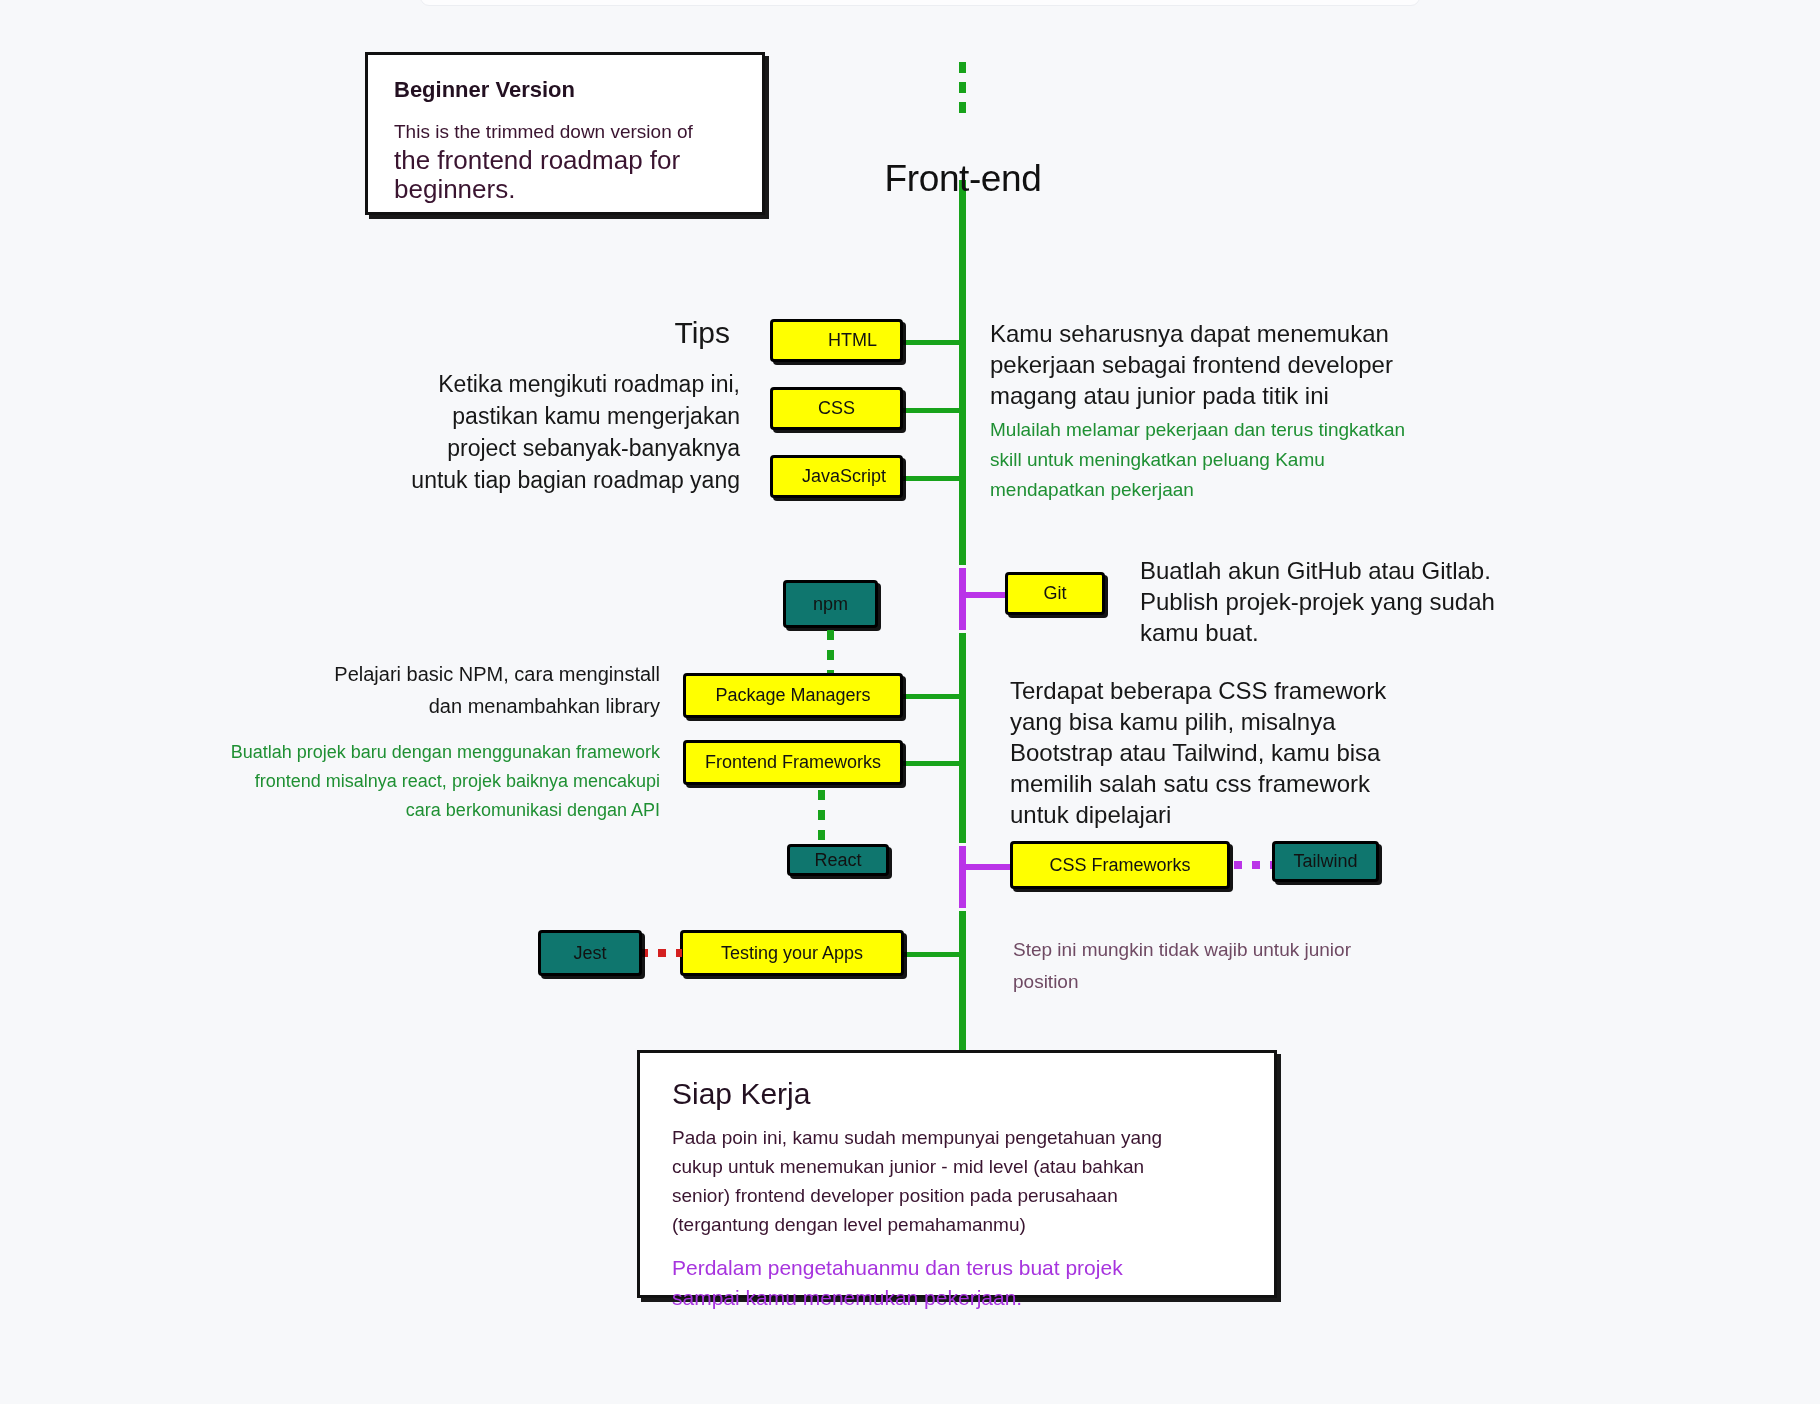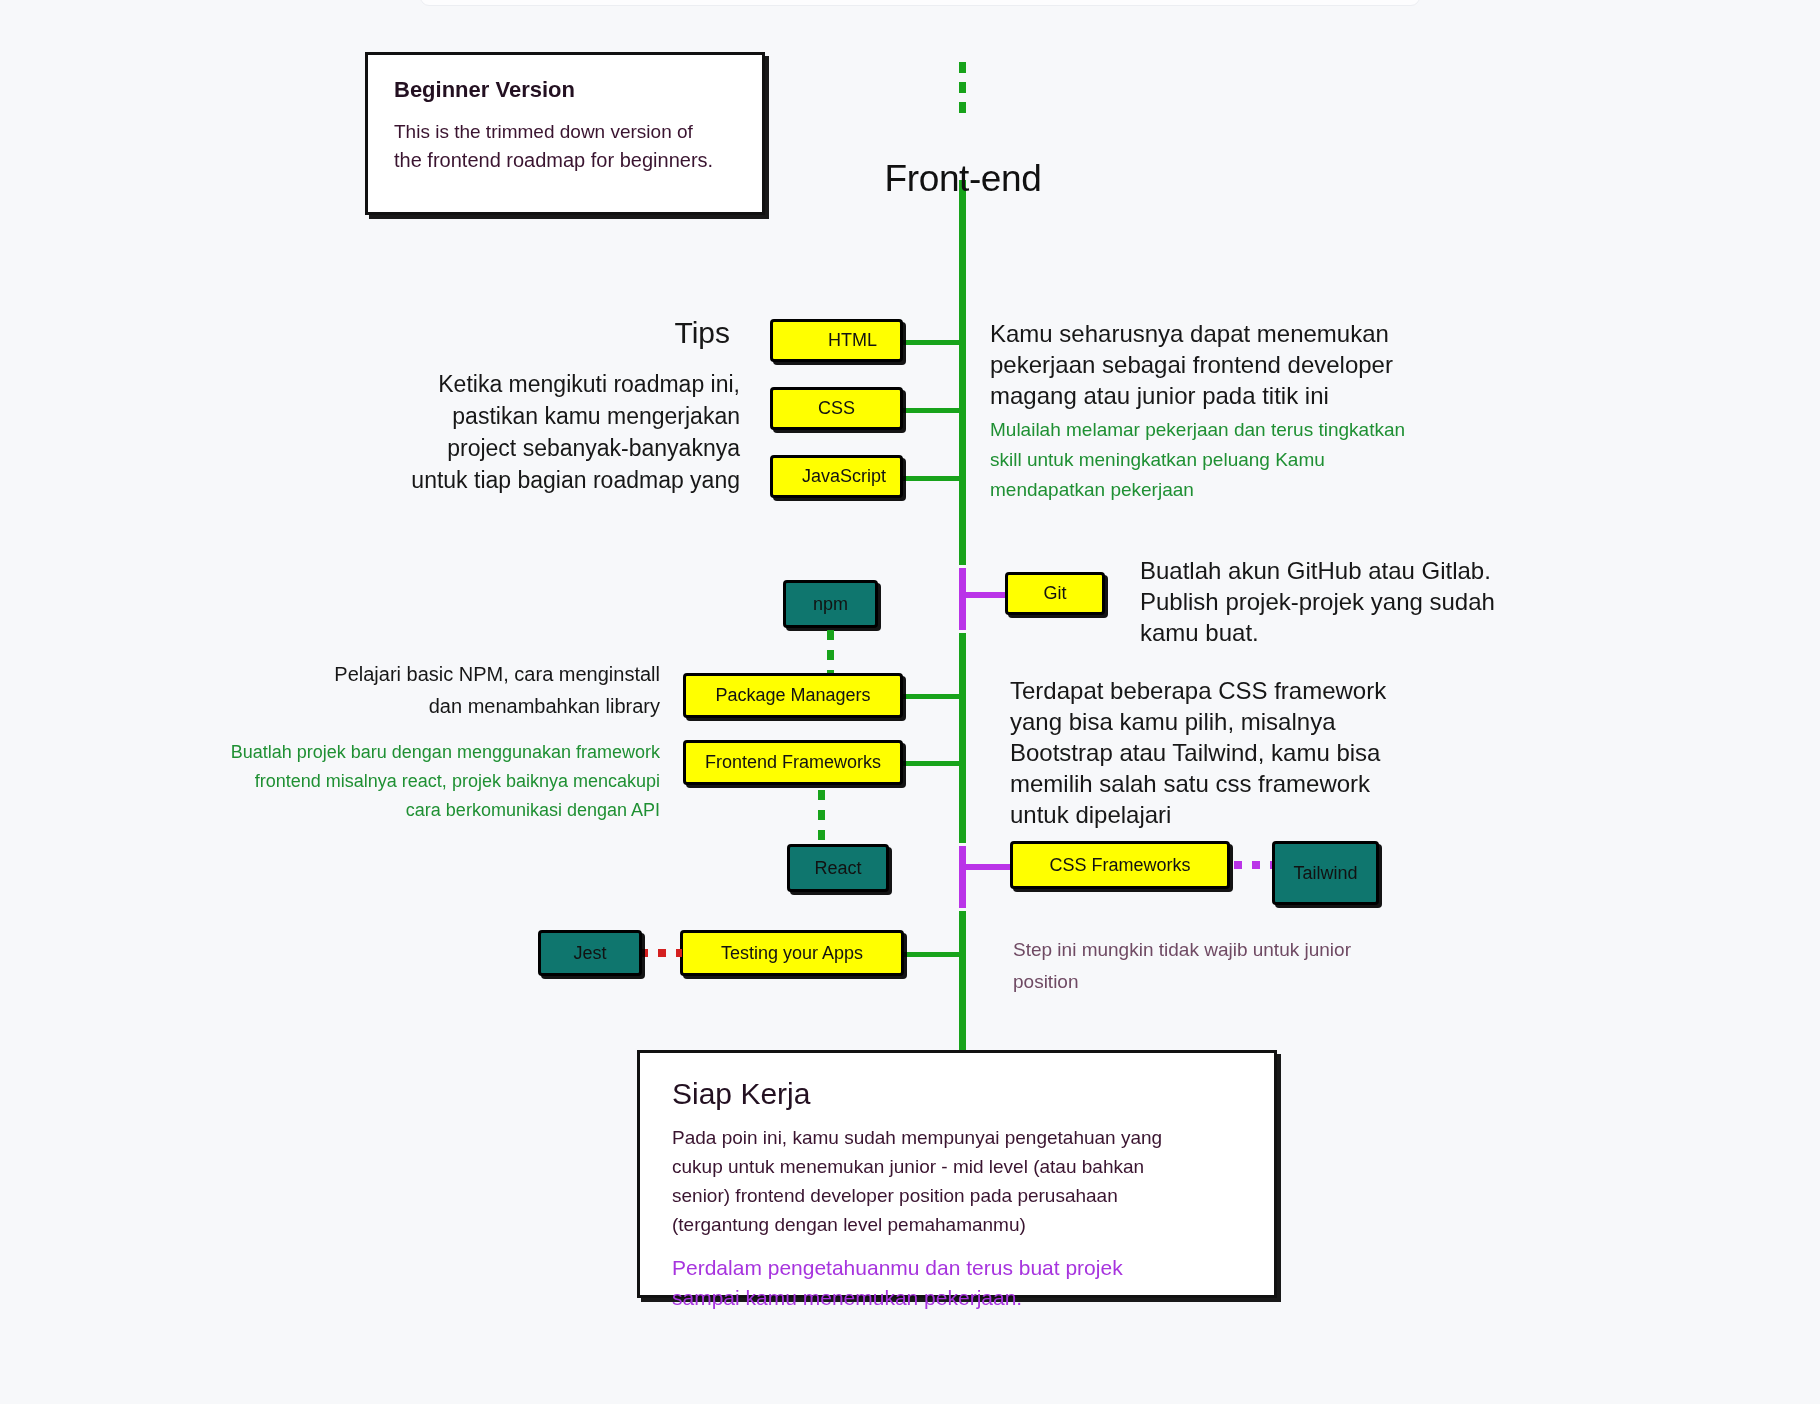--- a/index.html
+++ b/index.html
@@ -105,21 +105,21 @@
   <div class="spine-purple" style="top:568px;height:62px;"></div>
   <div class="spine" style="top:633px;height:210px;"></div>
   <div class="spine-purple" style="top:846px;height:62px;"></div>
   <div class="spine" style="top:911px;height:140px;"></div>
 
   <div class="title" style="left:963px;top:158px;">Front-end</div>
 
   <div class="panel" style="left:365px;top:52px;width:400px;height:163px;padding:22px 26px 0 26px;">
     <div class="panel-title" style="font-size:22px;font-weight:bold;margin-bottom:14px;">Beginner Version</div>
     <div class="panel-body" style="font-size:19px;line-height:29px;">This is the trimmed down version of</div>
-    <div class="panel-body" style="font-size:20px;line-height:29px;">the frontend roadmap for beginners.</div>
+    <div class="panel-body" style="font-size:26px;line-height:29px;">the frontend roadmap for beginners.</div>
   </div>
 
   <div class="txt ra t-dark" style="left:330px;top:316px;width:400px;font-size:30px;">Tips</div>
   <div class="txt ra t-dark" style="left:250px;top:368px;width:490px;font-size:23px;line-height:32px;">
     <div>Ketika mengikuti roadmap ini,</div>
     <div>pastikan kamu mengerjakan</div>
     <div>project sebanyak-banyaknya</div>
     <div>untuk tiap bagian roadmap yang</div>
   </div>
 
@@ -173,26 +173,26 @@
   <div class="vdots" style="left:818px;top:790px;height:56px;"></div>
 
   <div class="txt t-dark" style="left:1010px;top:675px;width:470px;font-size:24px;line-height:31px;">
     <div>Terdapat beberapa CSS framework</div>
     <div>yang bisa kamu pilih, misalnya</div>
     <div>Bootstrap atau Tailwind, kamu bisa</div>
     <div>memilih salah satu css framework</div>
     <div>untuk dipelajari</div>
   </div>
 
-  <div class="node secondary" style="left:787px;top:844px;width:102px;height:48px;">React</div>
+  <div class="node secondary" style="left:787px;top:844px;width:102px;height:32px;">React</div>
 
   <div class="hline-purple" style="left:963px;top:864px;width:50px;"></div>
   <div class="node primary" style="left:1010px;top:841px;width:220px;height:48px;">CSS Frameworks</div>
   <div class="hdots-purple" style="left:1234px;top:861px;width:40px;"></div>
-  <div class="node secondary" style="left:1272px;top:841px;width:107px;height:64px;">Tailwind</div>
+  <div class="node secondary" style="left:1272px;top:841px;width:107px;height:41px;">Tailwind</div>
 
   <div class="hline" style="left:903px;top:952px;width:60px;"></div>
   <div class="node primary" style="left:680px;top:930px;width:224px;height:46px;">Testing your Apps</div>
   <div class="hdots-red" style="left:640px;top:949px;width:42px;"></div>
   <div class="node secondary" style="left:538px;top:930px;width:104px;height:46px;">Jest</div>
 
   <div class="txt t-muted" style="left:1013px;top:934px;width:440px;font-size:19px;line-height:32px;">
     <div>Step ini mungkin tidak wajib untuk junior</div>
     <div>position</div>
   </div>

